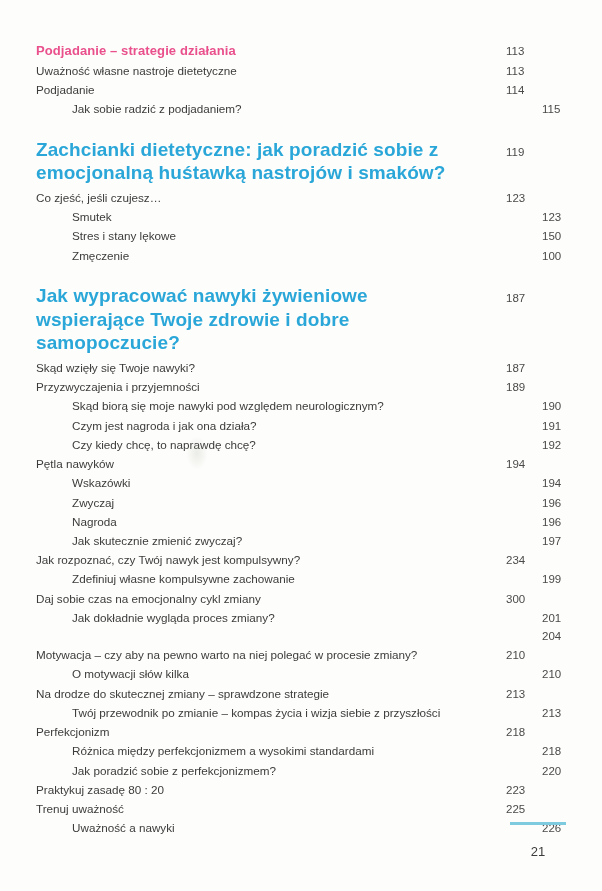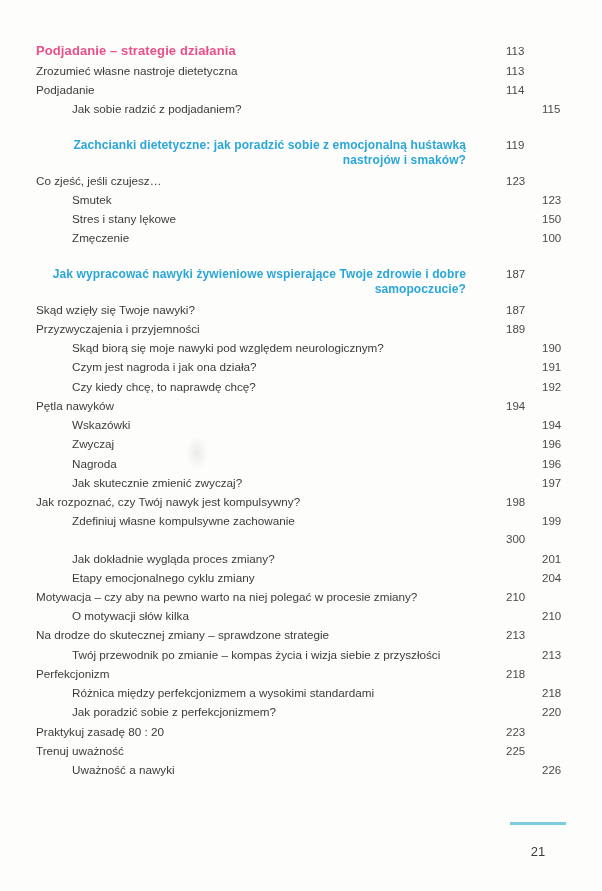--- a/index.html
+++ b/index.html
@@ -54,23 +54,22 @@
   .sec-pink .label {
     color: #e9508c;
     font-weight: bold;
     font-size: 13px;
     letter-spacing: 0.1px;
   }
   
   .sec-blue .label {
     color: #2aa7d8;
     font-weight: bold;
-    font-size: 12px;
+    font-size: 19px;
     letter-spacing: 0.1px;
-    text-align: right;
   }
   .sec-blue.two-line .label {
     white-space: normal;
     max-width: 430px;
     line-height: 1.24;
   }
   .sec-pink .page-num,
   .sec-blue .page-num {
     font-size: 11.5px;
     color: #4a4a4a;
@@ -127,21 +126,21 @@
 <div class="page">
 
   <div class="toc" id="toc-root">
       <div class="row sec-pink">
         <span class="label">Podjadanie – strategie działania</span>
         <span class="filler"></span>
         <span class="page-num">113</span>
       </div>
       <div class="gap-sm"></div>
       <div class="row lvl1">
-        <span class="label">Zrozumieć własne nastroje dietetyczna</span>
+        <span class="label">Uważność własne nastroje dietetyczne</span>
         <span class="filler"></span>
         <span class="page-num">113</span>
       </div>
       <div class="row lvl1">
         <span class="label">Podjadanie</span>
         <span class="filler"></span>
         <span class="page-num">114</span>
       </div>
       <div class="row lvl2">
         <span class="label">Jak sobie radzić z podjadaniem?</span>
@@ -228,38 +227,38 @@
         <span class="page-num">196</span>
       </div>
       <div class="row lvl2">
         <span class="label">Jak skutecznie zmienić zwyczaj?</span>
         <span class="filler"></span>
         <span class="page-num">197</span>
       </div>
       <div class="row lvl1">
         <span class="label">Jak rozpoznać, czy Twój nawyk jest kompulsywny?</span>
         <span class="filler"></span>
-        <span class="page-num">198</span>
+        <span class="page-num">234</span>
       </div>
       <div class="row lvl2">
         <span class="label">Zdefiniuj własne kompulsywne zachowanie</span>
         <span class="filler"></span>
         <span class="page-num">199</span>
       </div>
       <div class="row lvl1">
+        <span class="label">Daj sobie czas na emocjonalny cykl zmiany</span>
         <span class="filler"></span>
         <span class="page-num">300</span>
       </div>
       <div class="row lvl2">
         <span class="label">Jak dokładnie wygląda proces zmiany?</span>
         <span class="filler"></span>
         <span class="page-num">201</span>
       </div>
       <div class="row lvl2">
-        <span class="label">Etapy emocjonalnego cyklu zmiany</span>
         <span class="filler"></span>
         <span class="page-num">204</span>
       </div>
       <div class="row lvl1">
         <span class="label">Motywacja – czy aby na pewno warto na niej polegać w procesie zmiany?</span>
         <span class="filler"></span>
         <span class="page-num">210</span>
       </div>
       <div class="row lvl2">
         <span class="label">O motywacji słów kilka</span>

